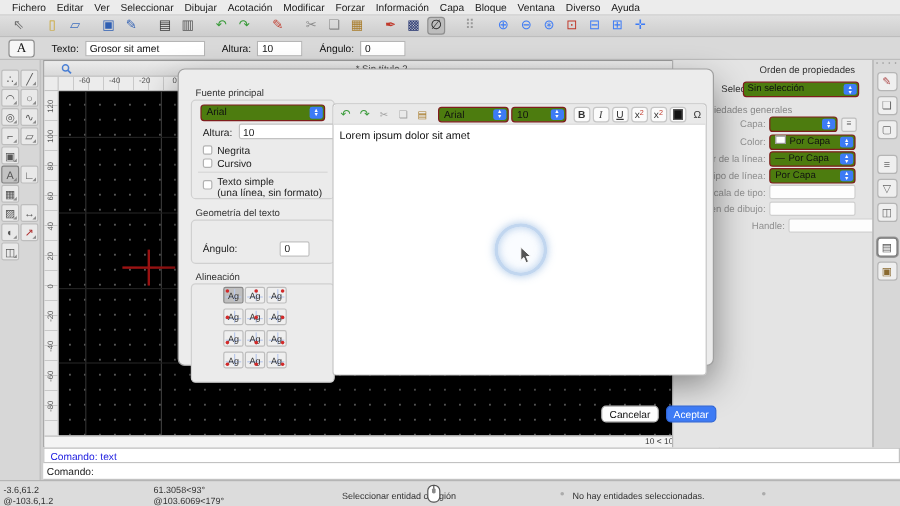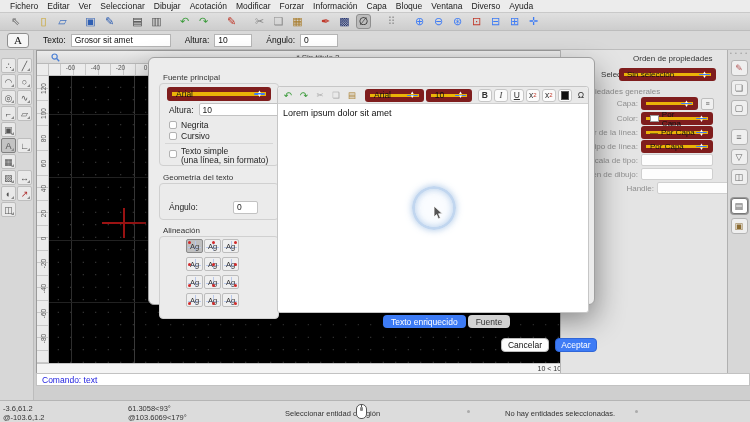--- a/index.html
+++ b/index.html
@@ -72,22 +72,22 @@
   .dw-bottom { position:absolute; left:0; top:312px; width:100%; height:10px; background:#f4f4f4;
     border-top:1px solid #c4c4c4; font-size:7px; color:#333; text-align:right; padding-right:34px; line-height:10px; }
   
   .dialog { position:absolute; left:148px; top:57px; width:447px; height:248px;
     background:#ececec; border:1px solid #a0a0a0; border-radius:6px; z-index:20;
     box-shadow:0 14px 30px rgba(0,0,0,.45); }
   .sec-label { position:absolute; font-size:8px; color:#333; }
   .groupbox { position:absolute; left:10px; width:120px; background:#ebebeb;
     border:1px solid #d0d0d0; border-radius:4px; }
   .d-row { position:absolute; display:flex; align-items:center; font-size:8.5px; color:#222; }
-  .mac-select { position:relative; background:#eab308; border:5px solid #7f1d1d; border-radius:3px;
-    height:14px; display:flex; align-items:center; padding:0 14px 0 4px; font-size:8.5px; color:#111; }
+  .mac-select { position:relative; background:#4d7c0f; border:1px solid #7f1d1d; border-radius:3px;
+    height:14px; display:flex; padding:0 14px 0 4px; font-size:8.5px; color:#111; }
   .spin { position:absolute; right:1px; top:1px; bottom:1px; width:11px; background:#3d7bf5;
     border-radius:2px; color:#fff; display:flex; flex-direction:column; align-items:center;
     justify-content:center; font-size:4.5px; line-height:4px; }
   .txt-input { background:#fff; border:1px solid #c2c2c2; border-radius:2px; height:13px;
     display:flex; align-items:center; padding:0 3px; font-size:8.5px; }
   .checkbox { display:inline-block; width:8px; height:8px; background:#fff;
     border:1px solid #b2b2b2; border-radius:2px; margin-right:4px; flex:0 0 auto; }
   .sep-line { position:absolute; left:16px; width:108px; height:1px; background:#d6d6d6; }
   
   .al-grid { position:absolute; left:37px; top:181px; display:grid;
@@ -160,21 +160,21 @@
   .cmd-input { position:absolute; left:36px; top:386px; width:714px; height:14px; background:#fff;
     border-bottom:1px solid #c2c2c2; display:flex; align-items:center; padding-left:3px;
     color:#222; font-size:8.5px; }
   .statusbar { position:absolute; left:0; top:400px; width:750px; height:22px; background:#dcdcdc;
     border-top:1px solid #b5b5b5; font-size:7.5px; color:#333; }
   .st-abs { position:absolute; left:3px; top:3px; }
   .st-rel { position:absolute; left:3px; top:12px; }
   .st-polar { position:absolute; left:128px; top:3px; }
   .st-polar-rel { position:absolute; left:128px; top:12px; }
   .st-hint { position:absolute; left:285px; top:8px; }
-  .st-sel { position:absolute; left:477px; top:8px;margin-left:28px; }
+  .st-sel { position:absolute; left:477px; top:8px; }
   .mouse { position:absolute; left:356px; top:3px; width:11px; height:15px; border:1px solid #555;
     border-radius:5px; background:#fff; }
   .mouse::before { content:""; position:absolute; left:4.2px; top:0; width:1px; height:6px; background:#555; }
   .mouse::after { content:""; position:absolute; left:3.2px; top:1.5px; width:3px; height:4px; background:#8a8a8a; border-radius:1px; }
   .grip { position:absolute; top:9px; width:3px; height:3px; background:#ababab; border-radius:50%; }
 </style>
 </head>
 <body>
 
 <div id="root">
@@ -525,29 +525,26 @@
         <span class="ed-btn noborder">Ω</span>
       </div>
       <div class="ed-text">Lorem ipsum dolor sit amet</div>
     </div>
 
     <div class="busy"></div>
     <svg class="cursor-arrow" width="12" height="14" viewBox="0 0 12 14">
       <polygon points="1,0 1,11 3.6,8.6 5.4,13 7.4,12 5.6,7.8 9.4,7.8" fill="#555" stroke="#fff" stroke-width="0.8"></polygon>
     </svg>
 
-    <div class="tab-seg">
-      <span class="tab active">Texto enriquecido</span>
-      <span class="tab inactive">Fuente</span>
-    </div>
     <span class="btn btn-cancel">Cancelar</span>
     <span class="btn btn-accept">Aceptar</span>
   </div>
 
   <div class="cmd-history">Comando: text</div>
+  <div class="cmd-input">Comando:</div>
 
   <div class="statusbar">
     <span class="st-abs">-3.6,61.2</span>
     <span class="st-rel">@-103.6,1.2</span>
     <span class="st-polar">61.3058&lt;93°</span>
     <span class="st-polar-rel">@103.6069&lt;179°</span>
     <span class="st-hint">Seleccionar entidad o región</span>
     <span class="mouse"></span>
     <span class="grip" style="left:467px"></span>
     <span class="st-sel">No hay entidades seleccionadas.</span>

